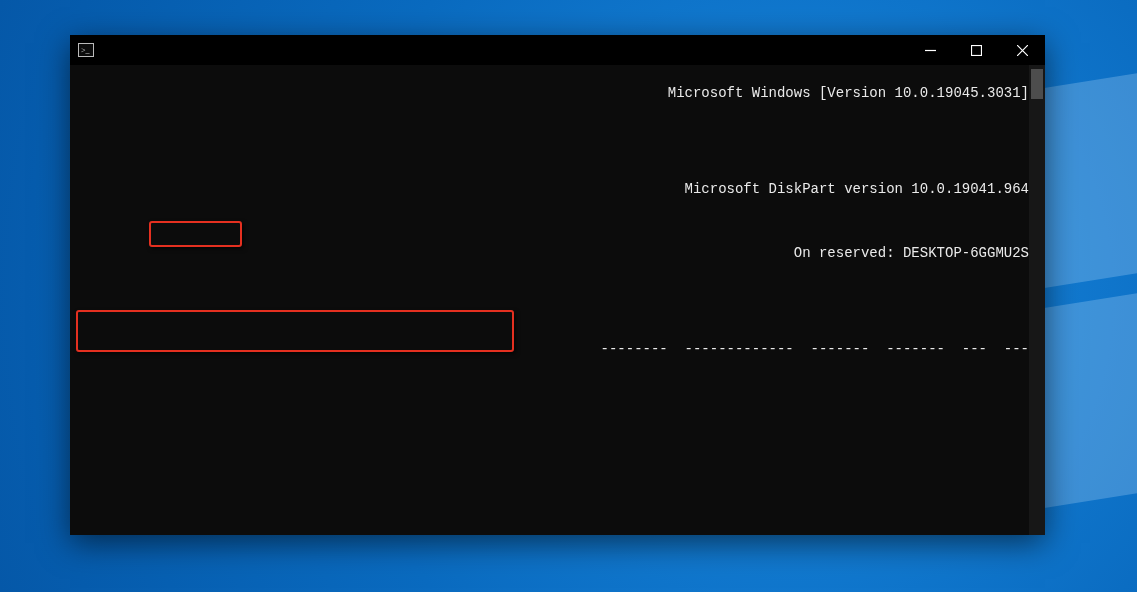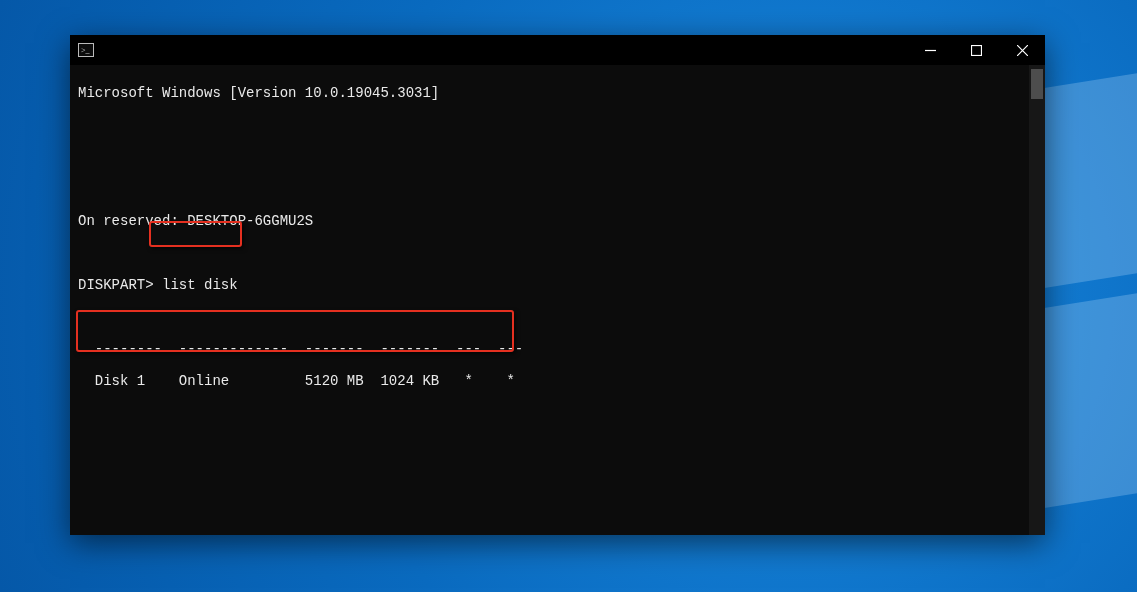--- a/index.html
+++ b/index.html
@@ -90,21 +90,21 @@
   .console {
     position: absolute;
     inset: 0 16px 0 0;
     padding: 4px 0 0 8px;
     font-family: Consolas, "Courier New", monospace;
     font-size: 14px;
     line-height: 16px;
     color: #eaeaea;
     white-space: pre;
   }
-  .console .line { display: block; }
+  .console .line { display: block; text-align: right; }
   .scrollbar {
     position: absolute;
     right: 0;
     top: 0;
     width: 16px;
     height: 100%;
     background: #171717;
   }
   .scrollbar .thumb {
     position: absolute;
@@ -159,27 +159,26 @@
             <path d="M0 0 L11 11 M11 0 L0 11"></path>
           </svg>
       </span>
     </div>
 
     <div class="console-wrap">
       <div class="console">
 <span class="line">Microsoft Windows [Version 10.0.19045.3031]</span>
 <span class="line">&nbsp;</span>
 <span class="line">&nbsp;</span>
+<span class="line">Microsoft DiskPart version 10.0.19041.964</span>
 <span class="line">&nbsp;</span>
 <span class="line">On reserved: DESKTOP-6GGMU2S</span>
 <span class="line">&nbsp;</span>
-<span class="line"><span>DISKPART&gt;</span> <span>list disk</span></span>
 <span class="line">&nbsp;</span>
 <span class="line">  --------  -------------  -------  -------  ---  ---</span>
-<span class="line">  Disk 1    Online         5120 MB  1024 KB   *    *</span>
 
 
 
       </div>
 
       <div class="hl" style="left:79px; top:156px; width:89px; height:22px;"></div>
       <div class="hl" style="left:6px; top:245px; width:434px; height:38px;"></div>
 
       <div class="scrollbar">
         <div class="thumb"></div>

